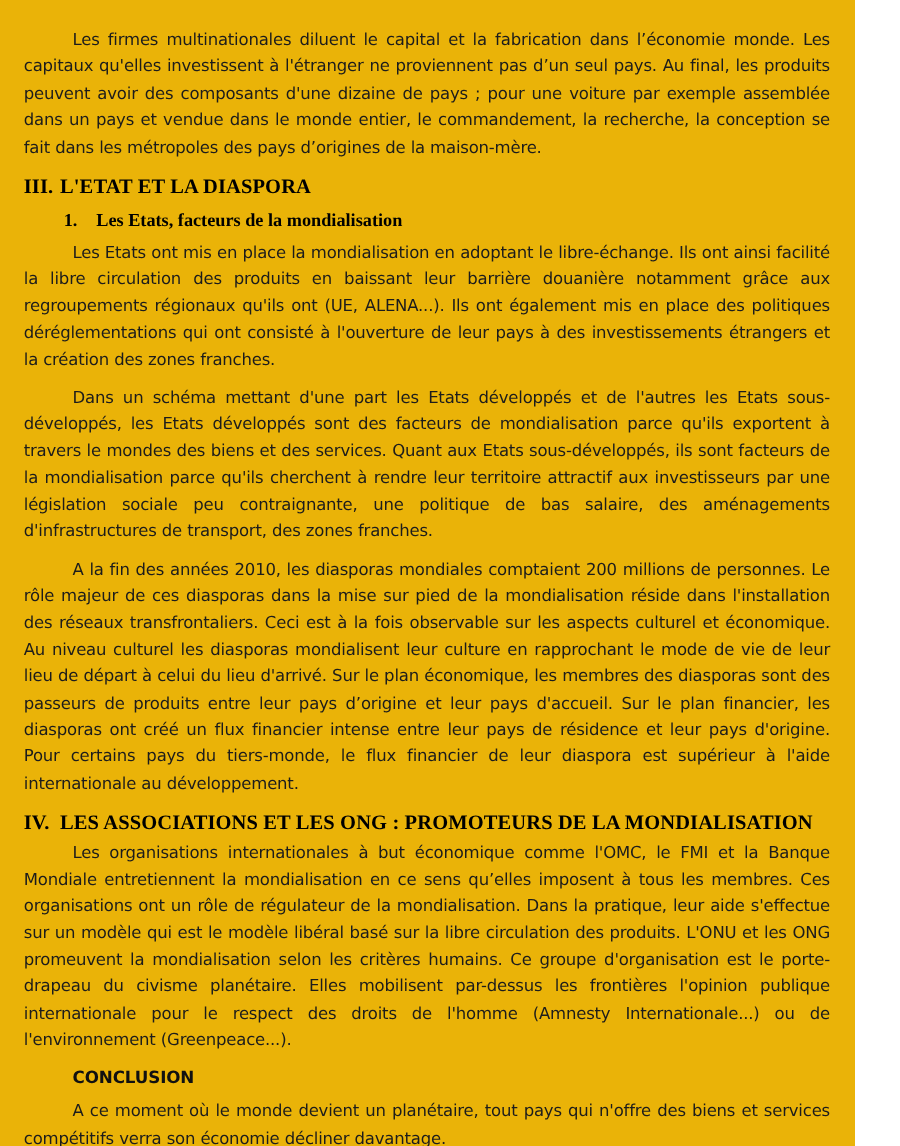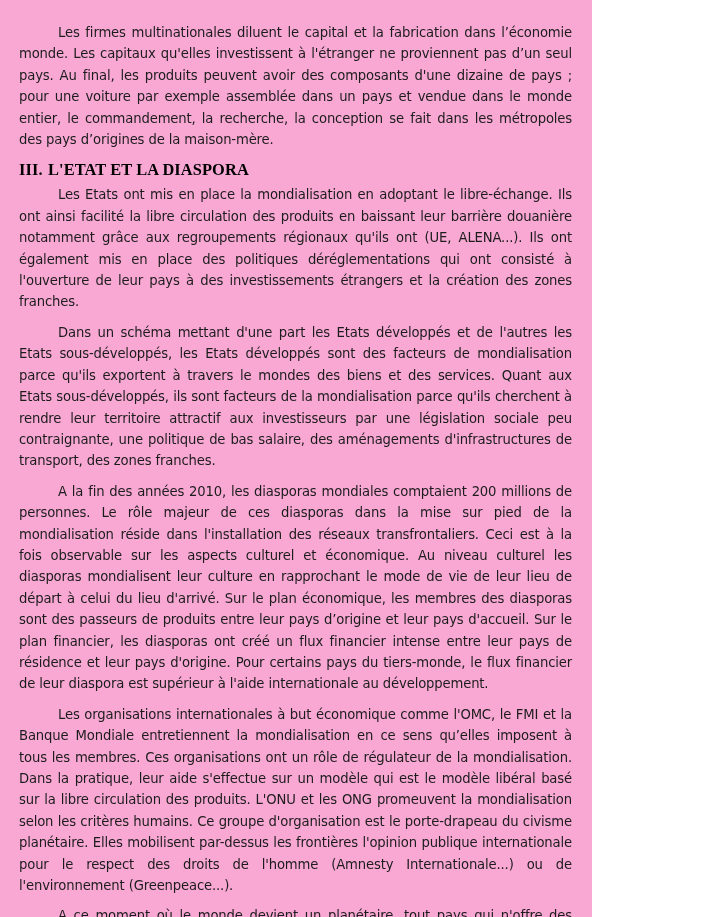--- a/index.html
+++ b/index.html
@@ -10,24 +10,24 @@
   }
   body {
     width: 720px;
     height: 917px;
     overflow: hidden;
     font-family: "DejaVu Sans", sans-serif;
     color: #1a1a1a;
   }
   .page {
     box-sizing: border-box;
-    width: 592px;
+    width: 684px;
     height: 917px;
     padding: 22px 20px 0 19px;
-    background: #f9a8d4;
+    background: #eab308;
   }
   .para {
     margin: 0 0 9px 0;
     font-family: "DejaVu Sans", sans-serif;
     font-size: 13.2px;
     line-height: 21.4px;
     text-align: justify;
     text-justify: inter-word;
     text-indent: 39px;
     color: #1c1c1c;
@@ -76,27 +76,30 @@
 </style>
 </head>
 <body>
 
 <div class="page">
 
   <p class="para">Les firmes multinationales diluent le capital et la fabrication dans l’économie monde. Les capitaux qu'elles investissent à l'étranger ne proviennent pas d’un seul pays. Au final, les produits peuvent avoir des composants d'une dizaine de pays ; pour une voiture par exemple assemblée dans un pays et vendue dans le monde entier, le commandement, la recherche, la conception se fait dans les métropoles des pays d’origines de la maison-mère.</p>
 
   <h2 class="heading-main"><span class="numeral">III.</span><span>L'ETAT ET LA DIASPORA</span></h2>
 
+  <h3 class="heading-sub"><span class="numeral">1.</span><span>Les Etats, facteurs de la mondialisation</span></h3>
 
   <p class="para">Les Etats ont mis en place la mondialisation en adoptant le libre-échange. Ils ont ainsi facilité la libre circulation des produits en baissant leur barrière douanière notamment grâce aux regroupements régionaux qu'ils ont (UE, ALENA...). Ils ont également mis en place des politiques déréglementations qui ont consisté à l'ouverture de leur pays à des investissements étrangers et la création des zones franches.</p>
 
   <p class="para">Dans un schéma mettant d'une part les Etats développés et de l'autres les Etats sous-développés, les Etats développés sont des facteurs de mondialisation parce qu'ils exportent à travers le mondes des biens et des services. Quant aux Etats sous-développés, ils sont facteurs de la mondialisation parce qu'ils cherchent à rendre leur territoire attractif aux investisseurs par une législation sociale peu contraignante, une politique de bas salaire, des aménagements d'infrastructures de transport, des zones franches.</p>
 
 
   <p class="para">A la fin des années 2010, les diasporas mondiales comptaient 200 millions de personnes. Le rôle majeur de ces diasporas dans la mise sur pied de la mondialisation réside dans l'installation des réseaux transfrontaliers. Ceci est à la fois observable sur les aspects culturel et économique. Au niveau culturel les diasporas mondialisent leur culture en rapprochant le mode de vie de leur lieu de départ à celui du lieu d'arrivé. Sur le plan économique, les membres des diasporas sont des passeurs de produits entre leur pays d’origine et leur pays d'accueil. Sur le plan financier, les diasporas ont créé un flux financier intense entre leur pays de résidence et leur pays d'origine. Pour certains pays du tiers-monde, le flux financier de leur diaspora est supérieur à l'aide internationale au développement.</p>
 
+  <h2 class="heading-main"><span class="numeral">IV.</span><span>LES ASSOCIATIONS ET LES ONG : PROMOTEURS DE LA MONDIALISATION</span></h2>
 
   <p class="para">Les organisations internationales à but économique comme l'OMC, le FMI et la Banque Mondiale entretiennent la mondialisation en ce sens qu’elles imposent à tous les membres. Ces organisations ont un rôle de régulateur de la mondialisation. Dans la pratique, leur aide s'effectue sur un modèle qui est le modèle libéral basé sur la libre circulation des produits. L'ONU et les ONG promeuvent la mondialisation selon les critères humains. Ce groupe d'organisation est le porte-drapeau du civisme planétaire. Elles mobilisent par-dessus les frontières l'opinion publique internationale pour le respect des droits de l'homme (Amnesty Internationale...) ou de l'environnement (Greenpeace...).</p>
 
+  <h3 class="heading-conclusion">CONCLUSION</h3>
 
   <p class="para">A ce moment où le monde devient un planétaire, tout pays qui n'offre des biens et services compétitifs verra son économie décliner davantage.</p>
 
 </div>
 
 </body></html>

